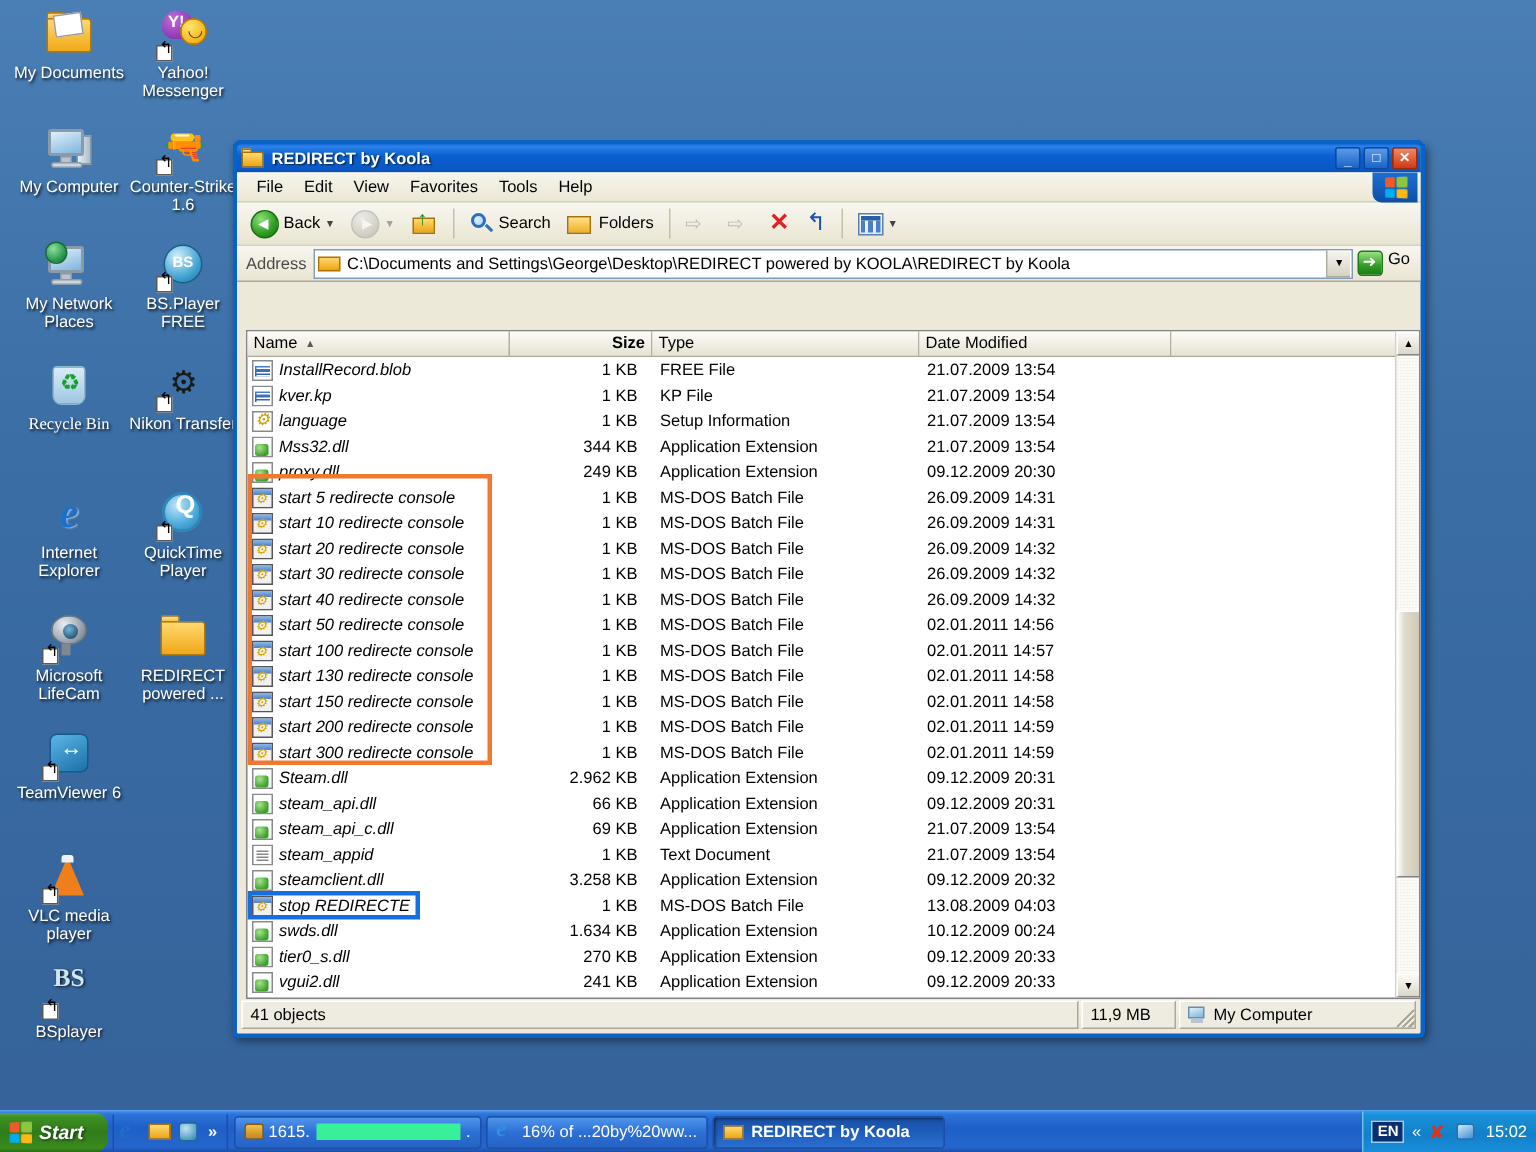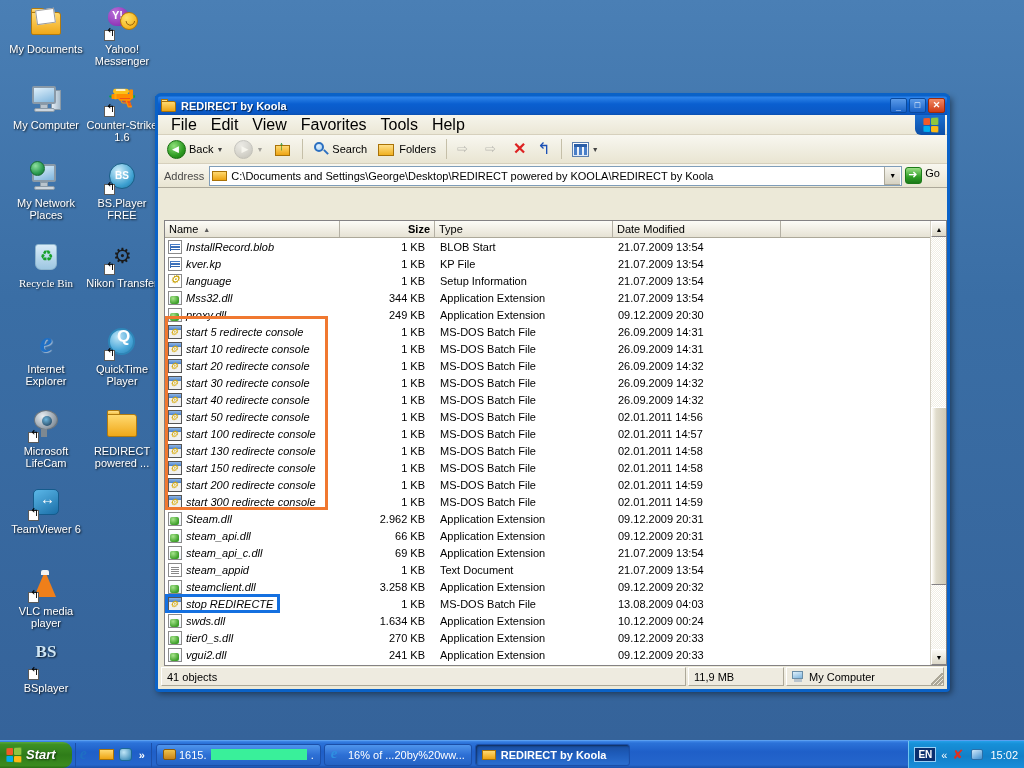--- a/index.html
+++ b/index.html
@@ -225,21 +225,21 @@
   .wbtn .sym { position:absolute; left:0; right:0; top:0; font-weight:bold; }
   .wbtn.min .sym { top:2px; }
 
   #menubar {
     height:20px; display:flex; align-items:center;
     background:linear-gradient(180deg,#f6f5ec,#ebe7d6);
     border-bottom:1px solid #d6d0bd;
     padding-left:6px; position:relative;
   }
   #menubar .mi {
-    padding:2px 7px; font-size:16px; color:#000; cursor:default;
+    padding:2px 7px; font-size:11px; color:#000; cursor:default;
   }
   #flagbtn {
     position:absolute; right:2px; top:0px; width:30px; height:20px;
     background:linear-gradient(180deg,#1b6fd0,#0c4fa8);
     border-radius:0 0 0 6px;
     display:flex; align-items:center; justify-content:center;
   }
 
   #toolbar {
     height:29px; display:flex; align-items:center;
@@ -464,21 +464,21 @@
     position:absolute; left:3px; right:3px; bottom:3px; height:19px;
     display:flex; align-items:center; gap:2px;
     background:linear-gradient(180deg,#f4f2e9,#e9e5d6);
   }
   .sbpane {
     height:19px; display:flex; align-items:center; padding:0 5px;
     border:1px solid #fff; border-right-color:#aca899; border-bottom-color:#aca899;
     font-size:11px; color:#000; background:#eeebe0;
   }
   #sb1 { flex:1; }
-  #sb2 { width:96px; }
+  #sb2 { width:63px; }
   #sb3 { width:158px; gap:4px; }
   .mini-pc {
     width:13px; height:12px; position:relative; flex:none;
   }
   .mini-pc .m {
     position:absolute; left:0; top:0; width:11px; height:8px;
     background:linear-gradient(160deg,#dff0fb,#7fb5dd); border:1px solid #6b8ea8;
   }
   .mini-pc .b {
     position:absolute; left:2px; top:8px; width:8px; height:3px; background:#b9c4cd;
@@ -798,21 +798,21 @@
     </div>
 
     <div id="rows">
       <div id="rowlist">
           <div class="row">
             <div class="cell-name">
               <span class="fi blob"></span>
               <span>InstallRecord.blob</span>
             </div>
             <div class="cell-size">1 KB</div>
-            <div class="cell-type">BLOB Start</div>
+            <div class="cell-type">FREE File</div>
             <div class="cell-date">21.07.2009 13:54</div>
           </div>
           <div class="row">
             <div class="cell-name">
               <span class="fi kp"></span>
               <span>kver.kp</span>
             </div>
             <div class="cell-size">1 KB</div>
             <div class="cell-type">KP File</div>
             <div class="cell-date">21.07.2009 13:54</div>

